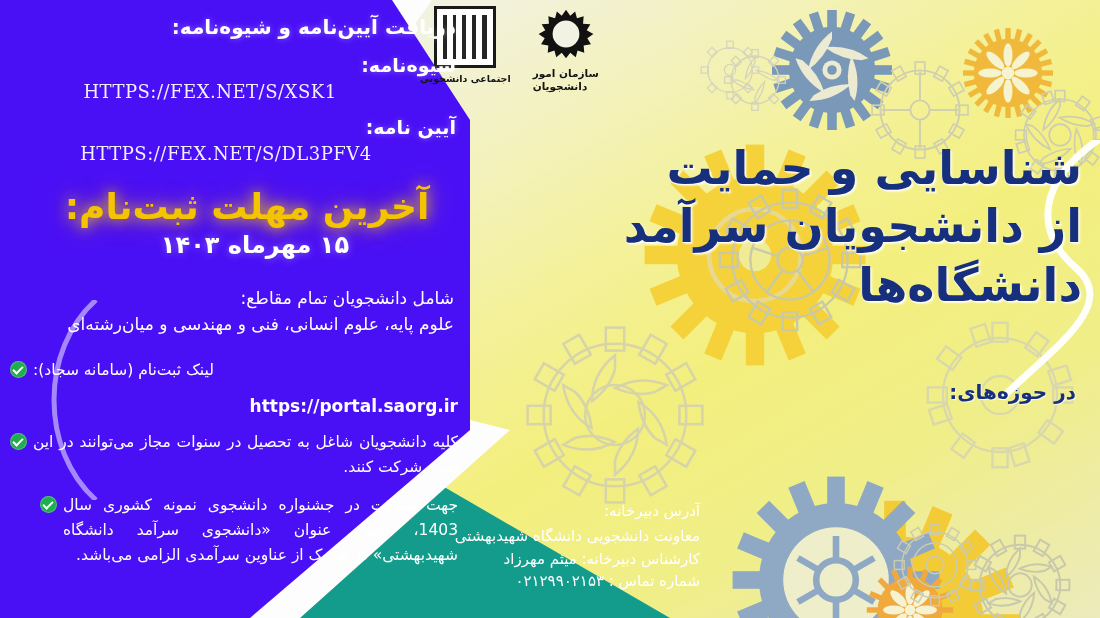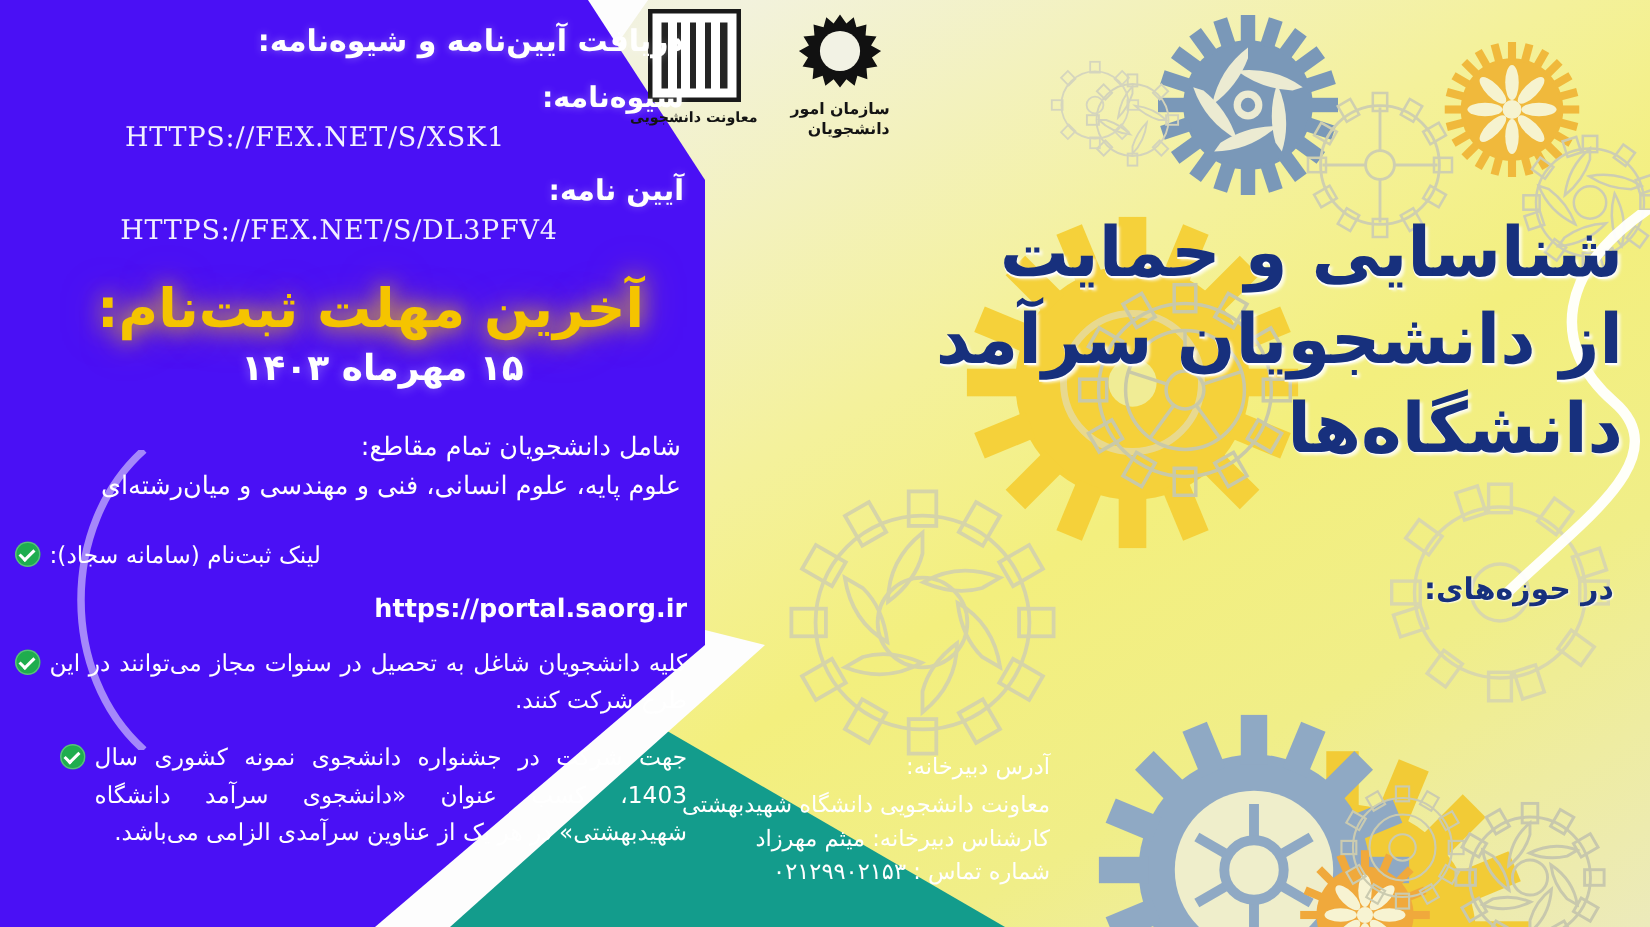--- a/index.html
+++ b/index.html
@@ -128,21 +128,21 @@
     width:44px;height:44px;
     background:
       linear-gradient(90deg,#111 0 4px,transparent 4px 10px,#111 10px 13px,transparent 13px 19px,#111 19px 23px,transparent 23px 29px,#111 29px 33px,transparent 33px 39px,#111 39px 44px);
     opacity:.92;
   }
   .logo-cap{
     font-size:9.5px;color:#141414;margin-top:5px;white-space:nowrap;
     direction:rtl;font-weight:bold;
   }
   .sun-mark{width:62px;height:56px;}
-  .logo-cap2{font-size:10.5px;line-height:1.25;text-align:right;}
+  .logo-cap2{font-size:10.5px;line-height:1.25;text-align:left;}
 
   
   #main-title{
     position:absolute;right:18px;top:140px;width:520px;
     z-index:9;text-align:right;direction:rtl;
   }
   #main-title .t{
     font-size:46px;font-weight:bold;color:#17307d;line-height:1.25;
     letter-spacing:1px;
     text-shadow:2px 2px 2px rgba(255,255,255,.75),0 1px 0 rgba(255,255,255,.9);
@@ -796,21 +796,21 @@
       </div>
 
     </div>
   </div>
 
   <div id="logos">
     <div class="logo-box">
       <div class="sbu-mark">
         <div class="sbu-inner"></div>
       </div>
-      <div class="logo-cap">معاونت دانشجویی</div>
+      <div class="logo-cap">اجتماعی دانشجویی</div>
     </div>
 
     <div class="logo-box">
       <svg class="sun-mark" viewBox="0 0 100 92">
         <g fill="#111111">
           <path d="M50 6 L57 16 L65 9 L68 20 L79 17 L78 29 L90 30 L84 40 L95 46 L85 53 L91 63 L79 65 L80 77 L69 73 L66 84 L57 77 L50 86 L43 77 L34 84 L31 73 L20 77 L21 65 L9 63 L15 53 L5 46 L16 40 L10 30 L22 29 L21 17 L32 20 L35 9 L43 16 Z"></path>
         </g>
         <circle cx="50" cy="46" r="22" fill="#f2f2e4"></circle>
       </svg>
       <div class="logo-cap logo-cap2">

